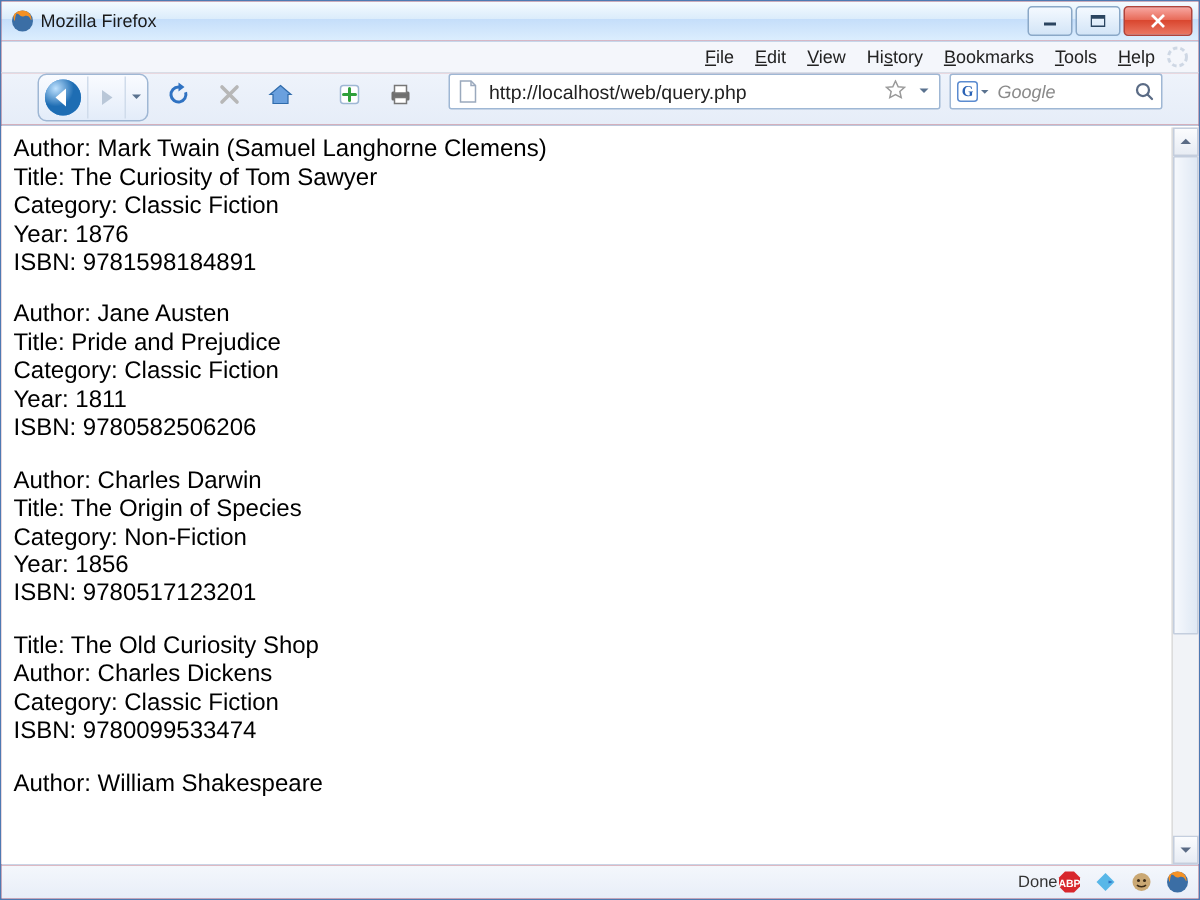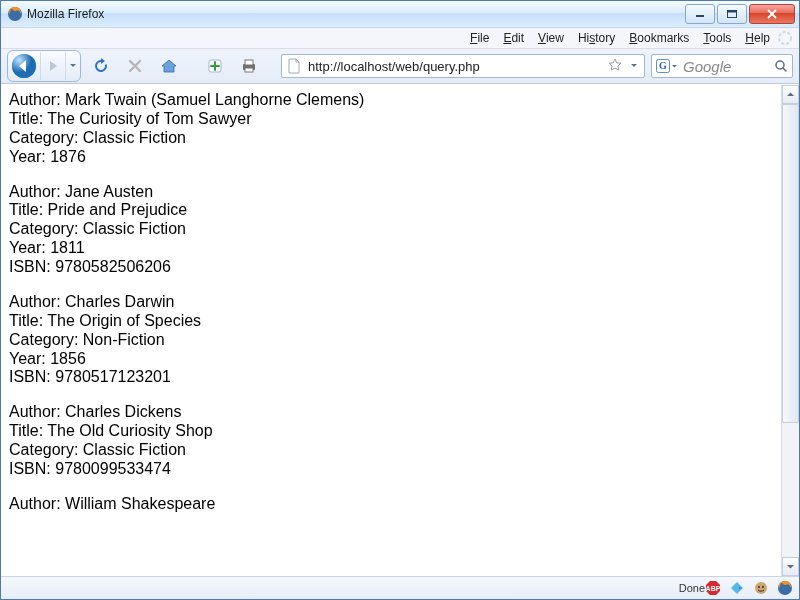--- a/index.html
+++ b/index.html
@@ -12,36 +12,36 @@
   .winbtn{width:28px;height:18px;border:1px solid #8aa8c7;border-radius:3px;display:flex;align-items:center;justify-content:center;background:linear-gradient(to bottom,#f4f9ff,#d3e5f7)}
   .winbtn.close{width:44px;background:linear-gradient(to bottom,#f7a6a0 0%,#e86b59 45%,#d9452d 46%,#ea7763 100%);border-color:#b0433a}
   .winbtn svg{display:block}
   
   .menubar{height:20px;background:#f4f6fb;display:flex;align-items:center;padding:0 4px;border-bottom:1px solid #d8dde7;font-size:12px;color:#222;justify-content:flex-end}
   .menus{display:flex}
   .menus span{padding:1px 7px;cursor:default}
   .menus span u{text-decoration:underline}
   .throbber{width:16px;height:16px;margin-right:2px;opacity:.35}
   
-  .navbar{height:34px;background:linear-gradient(to bottom,#eef3fb,#e6edf8);display:flex;align-items:center;padding:0 6px;gap:6px;border-bottom:1px solid #bcc8dc}
+  .navbar{height:34px;background:linear-gradient(to bottom,#eef3fb,#e6edf8);display:flex;padding:0 24px;gap:6px;border-bottom:1px solid #bcc8dc}
   .navbtn{width:28px;height:28px;display:flex;align-items:center;justify-content:center;border-radius:4px}
   .backfwd{display:flex;align-items:center;background:linear-gradient(to bottom,#f9fbff,#e3ecf9);border:1px solid #9fb7d4;border-radius:6px;height:30px}
   .backfwd .back{width:32px;height:28px;display:flex;align-items:center;justify-content:center}
   .backfwd .fwd{width:24px;height:28px;display:flex;align-items:center;justify-content:center;border-left:1px solid #d0dceb}
   .backfwd .drop{width:14px;height:28px;display:flex;align-items:center;justify-content:center;border-left:1px solid #d0dceb}
   .tbicon{width:18px;height:18px}
   .sep{width:6px}
   .urlbox{flex:1;height:22px;background:#fff;border:1px solid #9fb7d4;border-radius:2px;display:flex;align-items:center;padding:0 4px;gap:4px}
   .urlbox .pageicon{width:16px;height:16px;display:flex;align-items:center;justify-content:center}
   .urlbox input{flex:1;border:none;outline:none;font-size:13px;font-family:inherit;color:#222;background:transparent}
   .urlbox .star{width:16px;height:16px;color:#9a9a9a}
   .urlbox .drop{width:12px;display:flex;align-items:center;justify-content:center}
   .searchbox{width:132px;height:22px;background:#fff;border:1px solid #9fb7d4;border-radius:2px;display:flex;align-items:center;padding:0 4px;gap:3px}
   .searchbox .engine{display:flex;align-items:center;gap:1px}
-  .searchbox input{flex:1;border:none;outline:none;font-size:15px;font-style:italic;color:#8a8a8a;background:transparent;width:60px}
+  .searchbox input{flex:1;border:none;outline:none;font-size:12px;font-style:italic;color:#8a8a8a;background:transparent;width:60px}
   .searchbox input::placeholder{color:#8a8a8a;font-style:italic}
   .searchbox .mag{width:14px;height:14px;color:#5a6b85}
   
   .content-wrap{flex:1;display:flex;min-height:0;background:#fff;border-top:1px solid #fff}
   .content{flex:1;overflow:auto;background:#fff;font-family:Liberation Sans, sans-serif;font-size:16px;color:#000;padding:6px 8px;line-height:1.18}
   .content p{margin:0}
   .book{margin-bottom:16px}
   .scrollbar{width:17px;background:#f0f0f0;border-left:1px solid #dcdcdc;display:flex;flex-direction:column}
   .sbtn{height:17px;background:linear-gradient(to bottom,#fbfcfe,#e7ecf4);border:1px solid #c4cede;margin:0;display:flex;align-items:center;justify-content:center}
   .strack{flex:1;background:#f1f3f7;position:relative}
@@ -198,38 +198,39 @@
     </div>
   </div>
 
   <div class="content-wrap">
     <div class="content" id="content">
         <div class="book">
           <p>Author: Mark Twain (Samuel Langhorne Clemens)</p>
           <p>Title: The Curiosity of Tom Sawyer</p>
           <p>Category: Classic Fiction</p>
           <p>Year: 1876</p>
+          <p>ISBN: 9781598184891</p>
         </div>
         <div class="book">
           <p>Author: Jane Austen</p>
           <p>Title: Pride and Prejudice</p>
           <p>Category: Classic Fiction</p>
           <p>Year: 1811</p>
           <p>ISBN: 9780582506206</p>
         </div>
         <div class="book">
           <p>Author: Charles Darwin</p>
           <p>Title: The Origin of Species</p>
           <p>Category: Non-Fiction</p>
           <p>Year: 1856</p>
           <p>ISBN: 9780517123201</p>
         </div>
         <div class="book">
+          <p>Title: The Old Curiosity Shop</p>
           <p>Author: Charles Dickens</p>
-          <p>Title: The Old Curiosity Shop</p>
           <p>Category: Classic Fiction</p>
           <p>ISBN: 9780099533474</p>
         </div>
         <div class="book">
           <p>Author: William Shakespeare</p>
         </div>
       </div>
     <div class="scrollbar">
       <div class="sbtn">
           <svg width="9" height="9">

